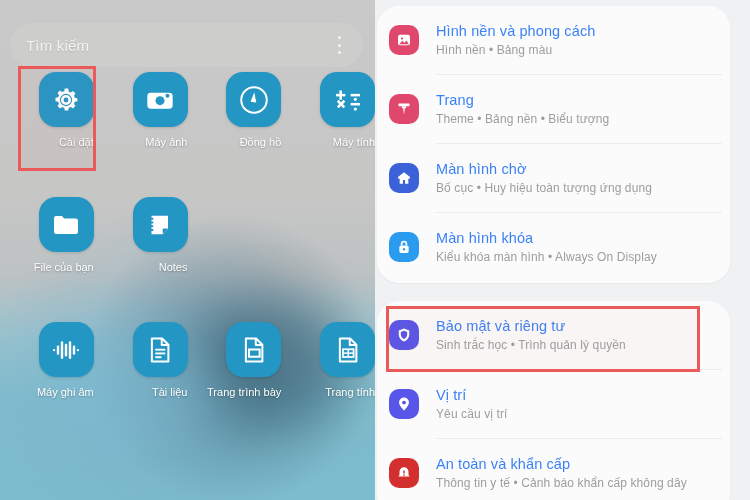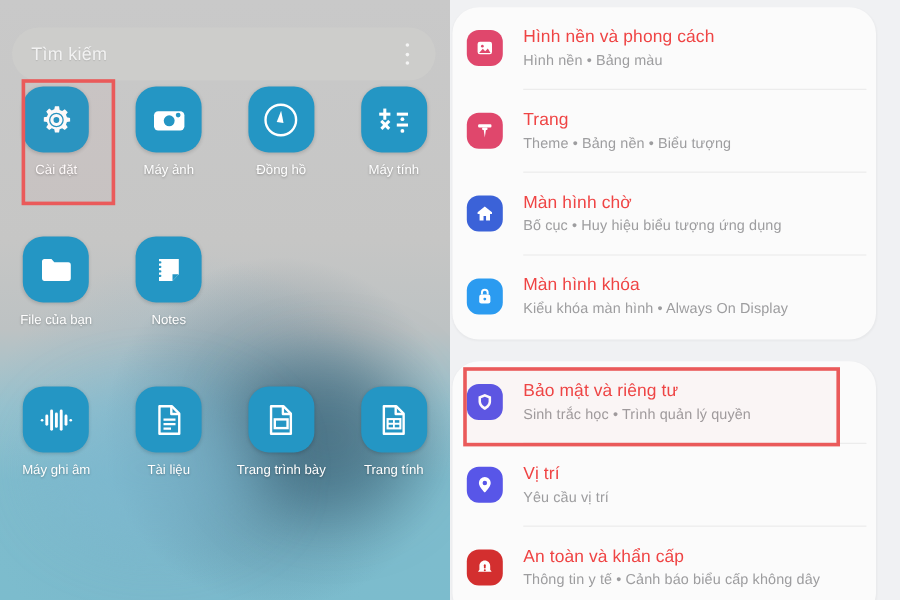--- a/index.html
+++ b/index.html
@@ -27,21 +27,21 @@
   }
   .search-placeholder{
     font-size:15px;color:#f2f2f2;letter-spacing:.2px;flex:1;
     text-shadow:0 1px 1px rgba(0,0,0,.12);
   }
   .kebab{width:16px;height:18px;display:flex;flex-direction:column;justify-content:space-between;align-items:center;}
   .kebab i{width:3px;height:3px;border-radius:50%;background:#f4f4f4;display:block;}
 
   .app-grid{position:absolute;left:0;top:62px;width:375px;}
   .app-row{display:flex;height:125px;}
-  .app-cell{width:93.75px;display:flex;flex-direction:column;align-items:center;padding-top:10px;box-sizing:border-box;}
+  .app-cell{width:93.75px;display:flex;flex-direction:column;align-items:flex-end;padding-top:10px;box-sizing:border-box;}
   .app-cell.empty{visibility:hidden;}
   .app-icon{
     width:55px;height:55px;background:#2496c4;
     border-radius:30%/30%;
     border-radius:17px;
     display:flex;align-items:center;justify-content:center;
     box-shadow:0 1px 3px rgba(0,0,0,.14);
   }
   .app-icon svg{display:block;}
   .app-label{
@@ -72,21 +72,21 @@
   .setting-row{
     position:relative;display:flex;align-items:center;height:68px;
     padding-left:12px;box-sizing:border-box;
   }
   .s-icon{
     width:30px;height:30px;border-radius:10px;flex:none;
     display:flex;align-items:center;justify-content:center;
   }
   .s-icon svg{display:block;}
   .s-text{margin-left:17px;display:flex;flex-direction:column;justify-content:center;}
-  .s-title{font-size:14.5px;color:#ef4444;line-height:1.25;letter-spacing:.1px;}
+  .s-title{font-size:14.5px;color:#3b82f6;line-height:1.25;letter-spacing:.1px;}
   .s-sub{font-size:12px;color:#9d9d9f;margin-top:3px;line-height:1.25;letter-spacing:.1px;}
   .divider{height:1px;background:#ececec;margin-left:59px;margin-right:8px;}
 
   #hl-privacy{left:386px;top:306px;width:314px;height:66px;}
   .hl-right{position:absolute;}
 </style>
 </head>
 <body>
 
 <div id="screen">
@@ -281,21 +281,21 @@
       <div class="divider"></div>
 
       <div class="setting-row">
         <div class="s-icon" style="background:#3b62d8;">
           <svg width="18" height="18" viewBox="0 0 24 24" fill="#ffffff">
             <path d="M12 4.2l8 6.4v1.9h-2.2v7.3h-4.4v-5.1h-2.8v5.1H6.2v-7.3H4v-1.9z"></path>
           </svg>
         </div>
         <div class="s-text">
           <div class="s-title">Màn hình chờ</div>
-          <div class="s-sub">Bố cục  •  Huy hiệu biểu tượng ứng dụng</div>
+          <div class="s-sub">Bố cục  •  Huy hiệu toàn tượng ứng dụng</div>
         </div>
       </div>
       <div class="divider"></div>
 
       <div class="setting-row">
         <div class="s-icon" style="background:#2b9bf0;">
           <svg width="18" height="18" viewBox="0 0 24 24" fill="#ffffff">
             <path d="M12 3.6a4.3 4.3 0 00-4.3 4.3v2.1h2.2V7.9a2.1 2.1 0 014.2 0v2.1h2.2V7.9A4.3 4.3 0 0012 3.6z"></path>
             <rect x="5.8" y="10" width="12.4" height="10" rx="2.4"></rect>
             <circle cx="12" cy="15" r="1.6" fill="#2b9bf0"></circle>
@@ -341,20 +341,20 @@
       <div class="setting-row">
         <div class="s-icon" style="background:#d32f2f;">
           <svg width="18" height="18" viewBox="0 0 24 24" fill="#ffffff">
             <path d="M12 4.2c-3.3 0-6 2.7-6 6v4.3l-1.6 2.2h15.2L18 14.5v-4.3c0-3.3-2.7-6-6-6z"></path>
             <rect x="11" y="8.3" width="2" height="4.6" rx="1" fill="#d32f2f"></rect>
             <circle cx="12" cy="14.9" r="1.1" fill="#d32f2f"></circle>
           </svg>
         </div>
         <div class="s-text">
           <div class="s-title">An toàn và khẩn cấp</div>
-          <div class="s-sub">Thông tin y tế  •  Cảnh báo biểu cấp không dây</div>
+          <div class="s-sub">Thông tin y tế  •  Cảnh báo khẩn cấp không dây</div>
         </div>
       </div>
     </div>
   </div>
 
   <div class="hl-box hl-right" id="hl-privacy"></div>
 </div>
 
 </body></html>

